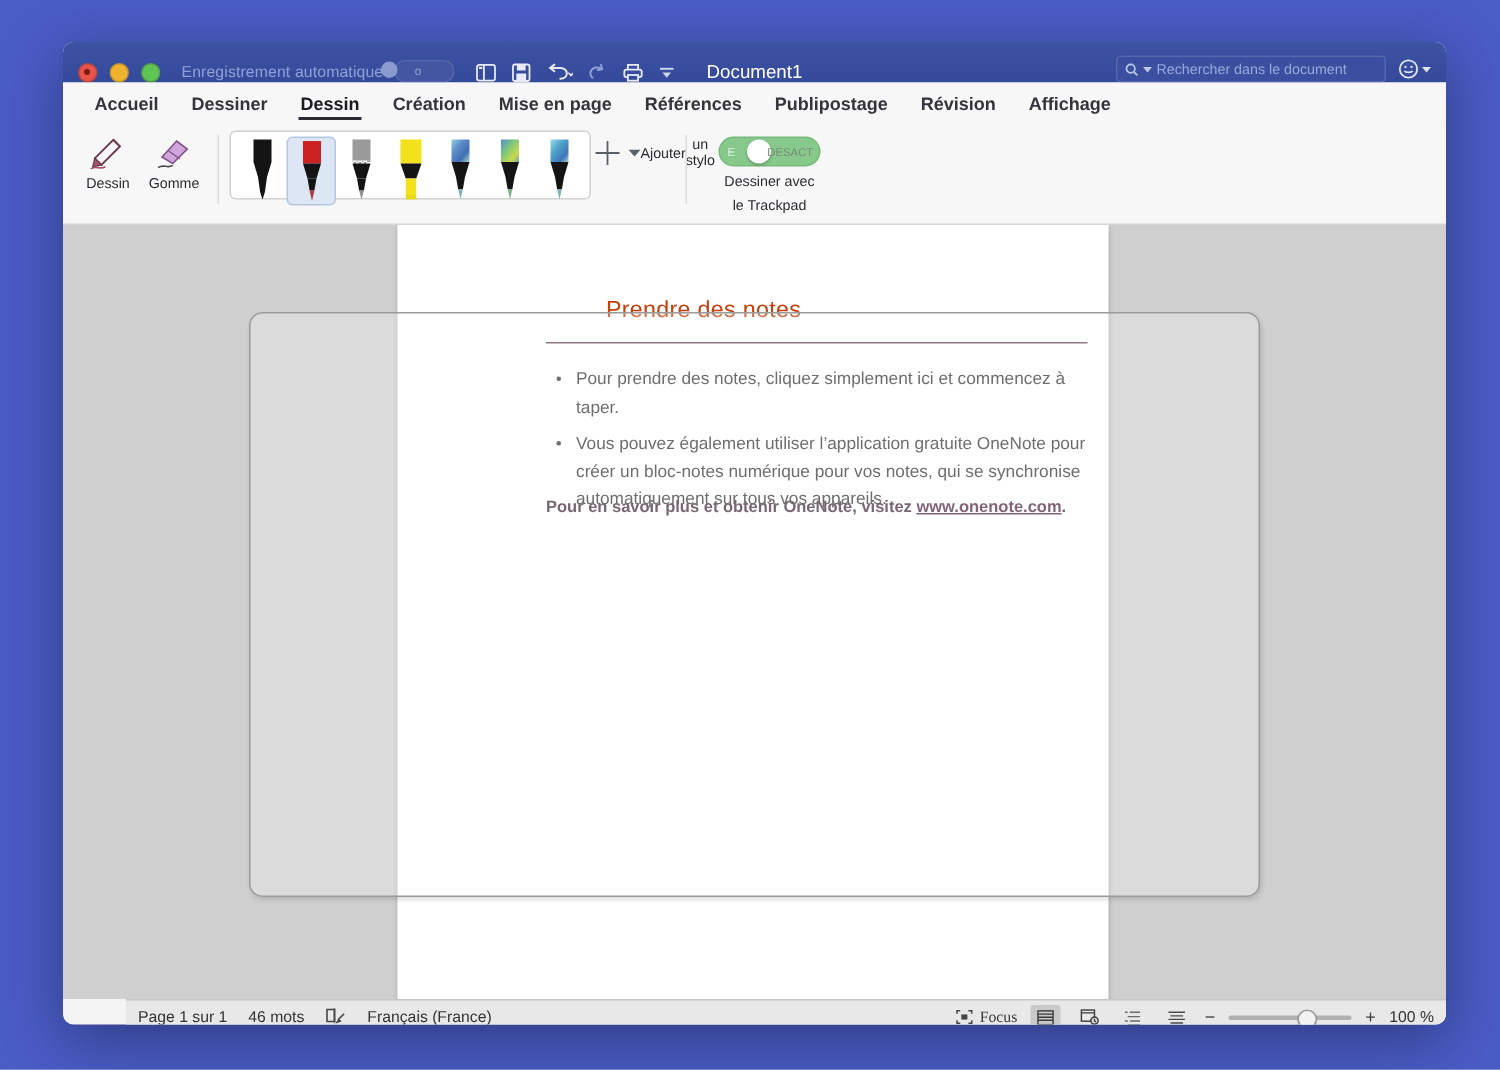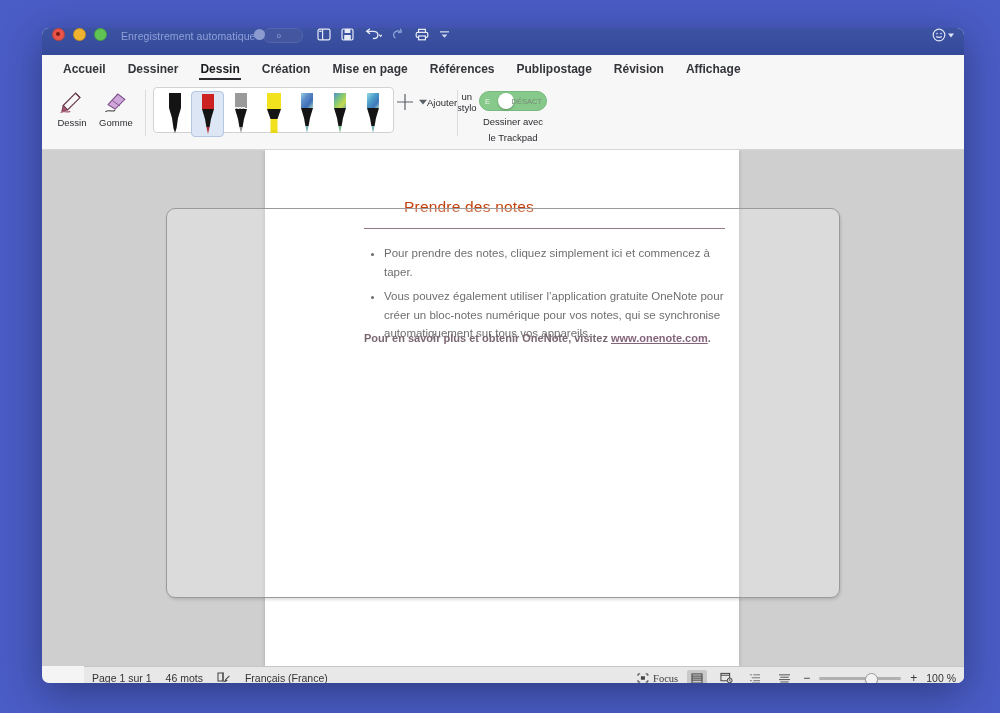--- a/index.html
+++ b/index.html
@@ -15,21 +15,21 @@
     position:absolute;left:42px;top:28px;width:922px;height:655px;
     border-radius:7px;overflow:hidden;
     box-shadow:0 10px 40px rgba(0,0,0,.35);
     background:#f4f4f4;
   }
 
   
   .titlebar{
     position:relative;height:27px;background:#37509e;
     background:linear-gradient(#3c53a2,#35499a);
-    display:flex;align-items:flex-start;
+    display:flex;align-items:flex-end;
   }
   .traffic{display:flex;gap:8px;padding-left:10px;align-items:center;}
   .dot{width:11px;height:11px;border-radius:50%;position:relative;}
   .dot.red{background:#e8544a;border:1px solid rgba(0,0,0,.18);}
   .dot.yellow{background:#f0b32f;border:1px solid rgba(0,0,0,.18);}
   .dot.green{background:#5fc453;border:1px solid rgba(0,0,0,.18);}
   .dot.red::after{content:"";position:absolute;left:3px;top:3px;width:4px;height:4px;border-radius:50%;background:#7a1a13;}
 
   .autosave{
     display:flex;align-items:center;gap:7px;margin-left:14px;
@@ -234,22 +234,33 @@
           </svg>
         </span>
         <span>
           <svg width="11" height="11" viewBox="0 0 11 11" fill="#cdd6ef">
             <rect x="1" y="2.2" width="9" height="1.3"></rect>
             <polygon points="2.6,5.4 8.4,5.4 5.5,8.8"></polygon>
           </svg>
         </span>
       </div>
 
+      <div class="doc-title">Document1</div>
 
       <div class="tb-right">
+        <div class="searchbox">
+          <svg width="9" height="9" viewBox="0 0 10 10" fill="none" stroke="#bcc8e8" stroke-width="1.3">
+            <circle cx="4.2" cy="4.2" r="3.1"></circle>
+              <line x1="6.5" y1="6.5" x2="9.2" y2="9.2"></line>
+          </svg>
+          <svg width="6" height="5" viewBox="0 0 6 5" fill="#bcc8e8">
+              <polygon points="0,0.6 6,0.6 3,4.4"></polygon>
+            </svg>
+          <span class="ph">Rechercher dans le document</span>
+        </div>
         <span class="smiley">
           <svg width="14" height="14" viewBox="0 0 14 14" fill="none" stroke="#dfe5f5" stroke-width="1.2">
             <circle cx="7" cy="7" r="5.8"></circle>
               <circle cx="5" cy="5.6" r=".8" fill="#dfe5f5" stroke="none"></circle>
             <circle cx="9" cy="5.6" r=".8" fill="#dfe5f5" stroke="none"></circle>
             <path d="M4.3 8.4c.8 1.2 4.6 1.2 5.4 0"></path>
           </svg>
           <svg width="6" height="5" viewBox="0 0 6 5" fill="#dfe5f5">
               <polygon points="0,0.6 6,0.6 3,4.4"></polygon>
             </svg>

